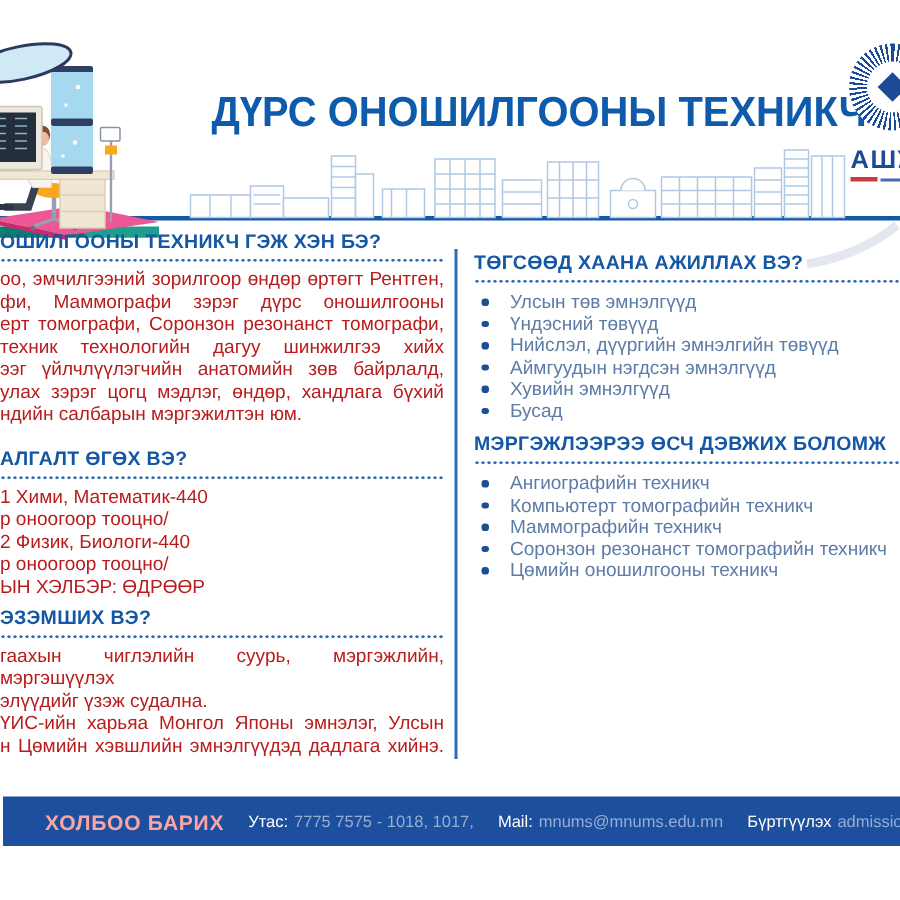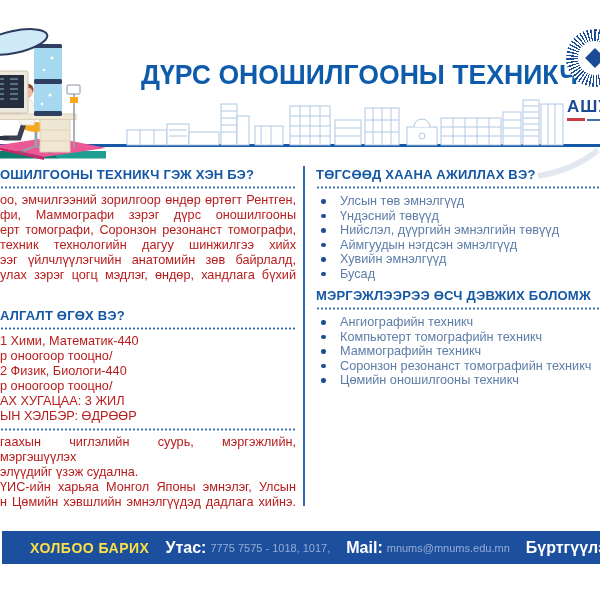--- a/index.html
+++ b/index.html
@@ -30,52 +30,52 @@
     position:absolute;left:22px;top:22px;width:14px;height:14px;background:#1b4a96;
     transform:rotate(45deg);
   }
   .logo-abbr{
     position:absolute;left:567px;top:97px;font-size:17px;font-weight:bold;color:#1b4a96;
     letter-spacing:1px;white-space:nowrap;
   }
   .logo-bar-red{position:absolute;left:567px;top:118px;width:18px;height:3px;background:#cc3a44;}
   .logo-bar-blue{position:absolute;left:587px;top:119px;width:30px;height:1.5px;background:#4a6bb0;}
   
-  .col-left{position:absolute;left:0;top:168px;width:296px;}
+  .col-left{position:absolute;left:0;top:154px;width:296px;}
   .col-right{position:absolute;left:316px;top:168px;width:300px;}
   .divider{position:absolute;left:303px;top:166px;width:2px;height:340px;background:#2e6cb5;}
   .sec-heading{
     font-size:13px;font-weight:bold;color:#1457a4;line-height:14px;letter-spacing:.2px;
     margin:0;white-space:nowrap;
   }
   .dotted{
     height:3px;margin-top:4px;
     background-image:radial-gradient(circle,#2f6db3 1px,rgba(0,0,0,0) 1.2px);
     background-size:4px 3px;background-position:0 50%;background-repeat:repeat-x;
   }
   .body-lines{margin-top:4px;font-size:12.7px;color:#b91c1c;line-height:15px;}
   .body-lines div{white-space:nowrap;overflow:hidden;}
   .jline{white-space:normal !important;text-align:justify;text-align-last:justify;}
-  .mt-s2{margin-top:26px;}
+  .mt-s2{margin-top:15px;}
   .mt-s3{margin-top:6px;}
   .mt-rh2{margin-top:8px;}
   .bullet-list{list-style:none;margin:5px 0 0 0;padding:0;font-size:12.7px;color:#5d7da8;}
   .bullet-list li{position:relative;padding-left:24px;line-height:14.5px;white-space:nowrap;}
   .bullet-list li::before{
     content:"";position:absolute;left:5px;top:5px;width:4.5px;height:4.5px;border-radius:50%;
     background:#1c4f92;
   }
   
   .footer-bar{
     position:absolute;left:2px;top:531px;width:640px;height:33px;background:#1c4f9d;
     display:flex;align-items:center;box-sizing:border-box;padding-left:28px;
     white-space:nowrap;
   }
-  .footer-contact{font-size:14px;font-weight:bold;color:#fde047;letter-spacing:.5px;}
-  .f-label{font-size:16px;font-weight:bold;color:#ffffff;margin-left:16px;}
+  .footer-contact{font-size:14px;font-weight:bold;color:#fca5a5;letter-spacing:.5px;}
+  .f-label{font-size:11px;font-weight:normal;color:#ffffff;margin-left:16px;}
   .f-value{font-size:11px;color:#96add6;margin-left:4px;}
 </style>
 </head>
 <body>
 
 <div id="canvas">
 
   <div class="hr-line"></div>
 
   <svg class="skyline" width="440" height="51" viewBox="0 0 440 51">
@@ -224,33 +224,34 @@
   <div class="col-left">
     <div class="sec-heading">ОШИЛГООНЫ ТЕХНИКЧ ГЭЖ ХЭН БЭ?</div>
     <div class="dotted"></div>
     <div class="body-lines">
       <div class="jline">оо, эмчилгээний зорилгоор өндөр өртөгт Рентген,</div>
       <div class="jline">фи, Маммографи зэрэг дүрс оношилгооны</div>
       <div class="jline">ерт томографи, Соронзон резонанст томографи,</div>
       <div class="jline">техник технологийн дагуу шинжилгээ хийх</div>
       <div class="jline">ээг үйлчлүүлэгчийн анатомийн зөв байрлалд,</div>
       <div class="jline">улах зэрэг цогц мэдлэг, өндөр, хандлага бүхий</div>
+      <div>ндийн салбарын мэргэжилтэн юм.</div>
     </div>
 
     <div class="sec-heading mt-s2">АЛГАЛТ ӨГӨХ ВЭ?</div>
     <div class="dotted"></div>
     <div class="body-lines">
       <div>1 Хими, Математик-440</div>
       <div>р оноогоор тооцно/</div>
       <div>2 Физик, Биологи-440</div>
       <div>р оноогоор тооцно/</div>
-      <div>АХ ХУГАЦАА: 3 ЖИЛ</div>
       <div>ЫН ХЭЛБЭР: ӨДРӨӨР</div>
     </div>
 
+    <div class="sec-heading mt-s3">ЭЗЭМШИХ ВЭ?</div>
     <div class="dotted"></div>
     <div class="body-lines">
       <div class="jline">гаахын чиглэлийн суурь, мэргэжлийн, мэргэшүүлэх</div>
       <div>элүүдийг үзэж судална.</div>
       <div class="jline">ҮИС-ийн харьяа Монгол Японы эмнэлэг, Улсын</div>
       <div class="jline">н Цөмийн хэвшлийн эмнэлгүүдэд дадлага хийнэ.</div>
     </div>
   </div>
 
   <div class="col-right">

